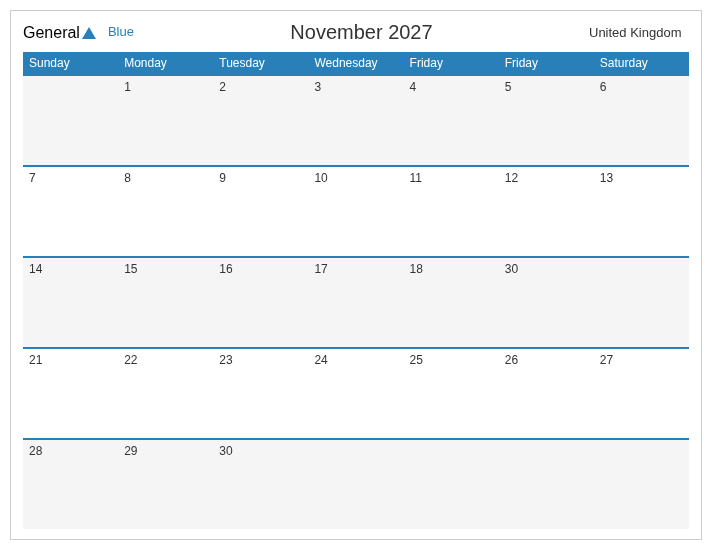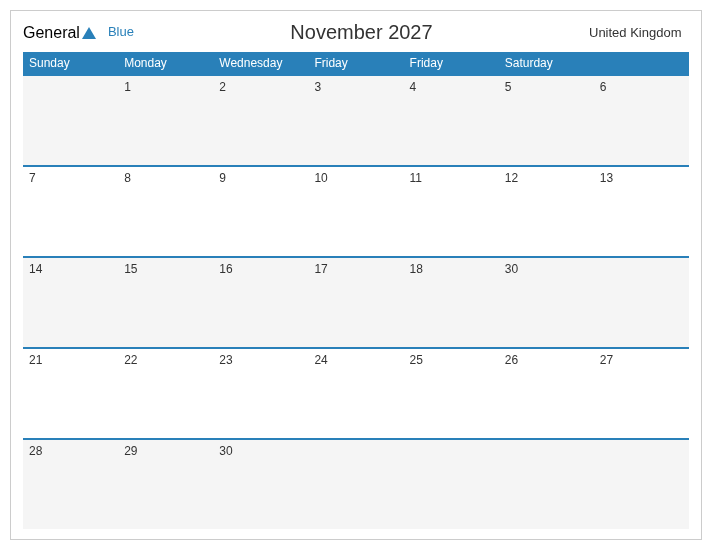--- a/index.html
+++ b/index.html
@@ -116,20 +116,21 @@
       <span class="logo-blue">Blue</span>
     </div>
     <div class="month-title">November 2027</div>
     <div class="country-label">United Kingdom</div>
   </div>
 
   <div class="calendar-grid">
     <div class="day-headers">
       <div class="day-header">Sunday</div>
       <div class="day-header">Monday</div>
+      <div class="day-header">Tuesday</div>
       <div class="day-header">Wednesday</div>
       <div class="day-header">Friday</div>
       <div class="day-header">Friday</div>
       <div class="day-header">Saturday</div>
     </div>
     <div class="weeks">
 
       <div class="week-row">
         <div class="day-cell empty"></div>
         <div class="day-cell">1</div>

